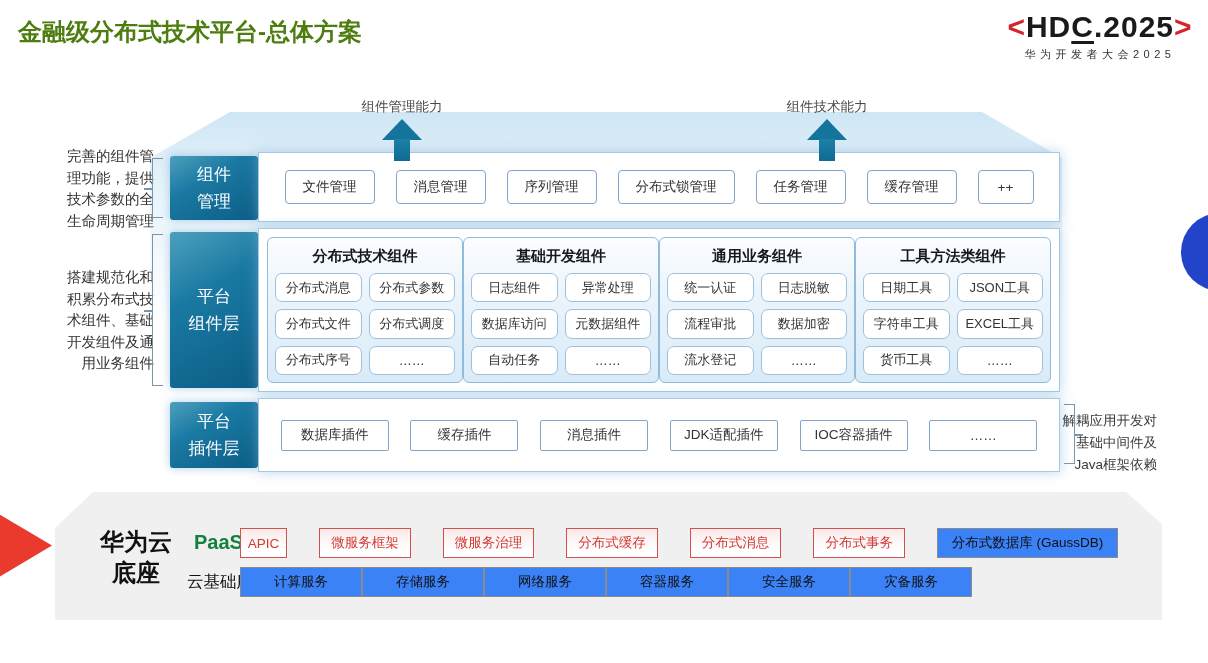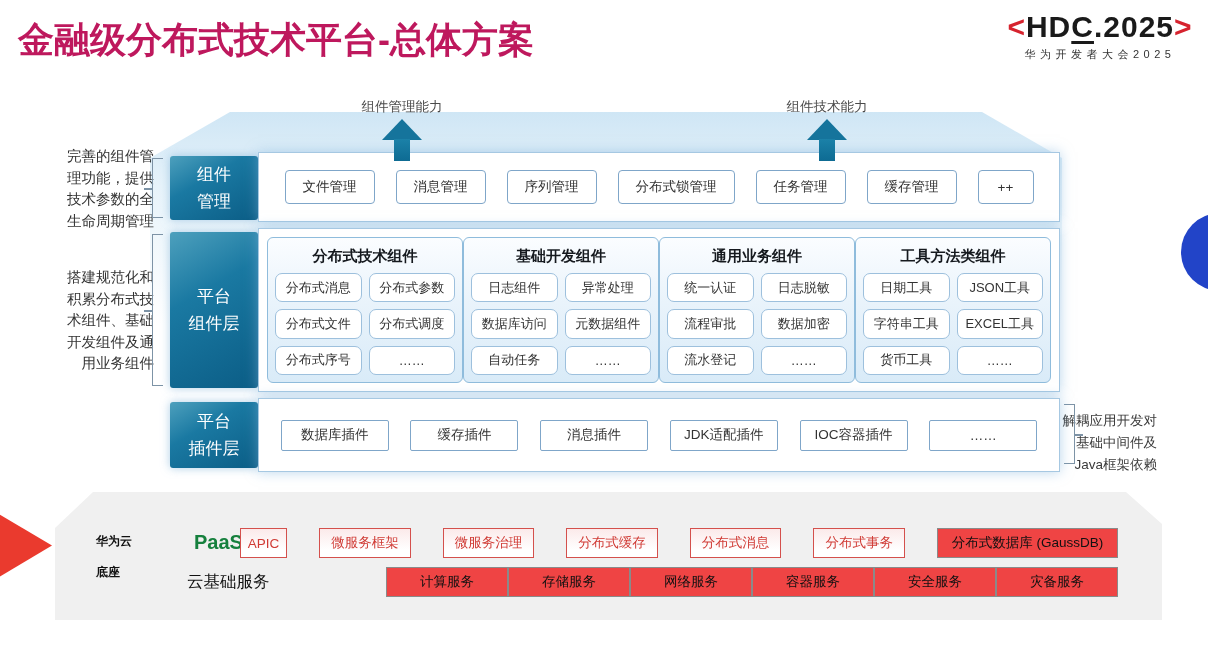--- a/index.html
+++ b/index.html
@@ -1,20 +1,20 @@
 <!DOCTYPE html>
 <html><head>
 <meta charset="utf-8">
 <style>
   * { margin:0; padding:0; box-sizing:border-box; }
   body { background:#fff; font-family:"Liberation Sans", sans-serif; }
   .canvas { position:relative; width:1208px; height:663px; background:#fff; overflow:hidden; }
 
   
-  .title { position:absolute; left:18px; top:16px; font-size:36px; font-weight:bold; color:#be185d; }
+  .title { position:absolute; left:18px; top:16px; font-size:24px; font-weight:bold; color:#4d7c0f; }
   .logo { position:absolute; right:2px; top:10px; width:212px; text-align:center; }
   .logo-main { font-size:30px; font-weight:bold; color:#1a1a1a; letter-spacing:1px; white-space:nowrap; }
   .logo-bracket { color:#d6232e; }
   .logo-c { text-decoration:underline; text-decoration-thickness:2.5px; text-underline-offset:4px; }
   .logo-sub { font-size:11px; color:#333; letter-spacing:4.5px; margin-top:3px; white-space:nowrap; }
 
   
   .wash { position:absolute; left:150px; top:112px; width:912px; height:368px;
           background:linear-gradient(180deg,#cfe6f5 0%,#e7f3fa 20%,rgba(247,252,255,0) 58%);
           clip-path:polygon(0 46px,80px 0,calc(100% - 80px) 0,100% 46px,100% 100%,0 100%); }
@@ -66,30 +66,30 @@
       display:flex; align-items:center; justify-content:center; white-space:nowrap; }
 
   .plugin { border:1px solid #7fa6c9; border-radius:2px; background:#fff; font-size:13.5px; color:#333;
       width:108px; height:31px; display:flex; align-items:center; justify-content:center; white-space:nowrap; }
 
   
   .slab { position:absolute; left:55px; top:492px; width:1107px; height:128px; background:#f0f0f0;
       clip-path:polygon(0 36px,38px 0,calc(100% - 36px) 0,100% 32px,100% 100%,0 100%); }
   .red-tri { position:absolute; left:-28px; top:498px; width:80px; height:95px; background:#ea3a2e;
       clip-path:polygon(0 0,100% 50%,0 100%); }
-  .hw-label { position:absolute; left:96px; top:526px; width:80px; font-size:12px; font-weight:bold;
-      color:#111; line-height:31px; white-space:pre-line; }
+  .hw-label { position:absolute; left:96px; top:526px; width:80px; font-size:24px; font-weight:bold;
+      color:#111; line-height:31px; text-align:center; white-space:pre-line; }
   .paas-label { position:absolute; left:194px; top:531px; font-size:20px; font-weight:bold; color:#15803d; }
   .cloud-label { position:absolute; left:187px; top:571px; font-size:16.5px; color:#111; }
   .paas-row { position:absolute; left:240px; top:528px; width:878px; height:30px; display:flex; justify-content:space-between;gap:32px; }
-  .cloud-row { position:absolute; left:240px; top:567px; width:878px; height:30px; display:flex; justify-content:flex-end; }
+  .cloud-row { position:absolute; left:240px; top:567px; width:878px; height:30px; display:flex; justify-content:flex-start; }
   .red-box { border:1.5px solid #d4504c; color:#d03b35; font-size:13.5px;
       background:linear-gradient(180deg,#fbeaea,#ffffff 75%);
       display:flex; align-items:center; justify-content:center; white-space:nowrap; }
-  .gray-box { border:1.5px solid #8a8a8a; color:#111; background:#ef4444; font-size:13.5px;
+  .gray-box { border:1.5px solid #8a8a8a; color:#111; background:#3b82f6; font-size:13.5px;
       display:flex; align-items:center; justify-content:center; white-space:nowrap; }
   .w-s { width:58px; } .w-m { width:113px; } .w-l { width:224px; } .w-c { width:122px; }
 
   .blue-circle { position:absolute; left:1181px; top:213px; width:78px; height:78px; border-radius:50%; background:#2244c8; }
 </style>
 </head>
 <body>
 
 <div class="canvas">
 

